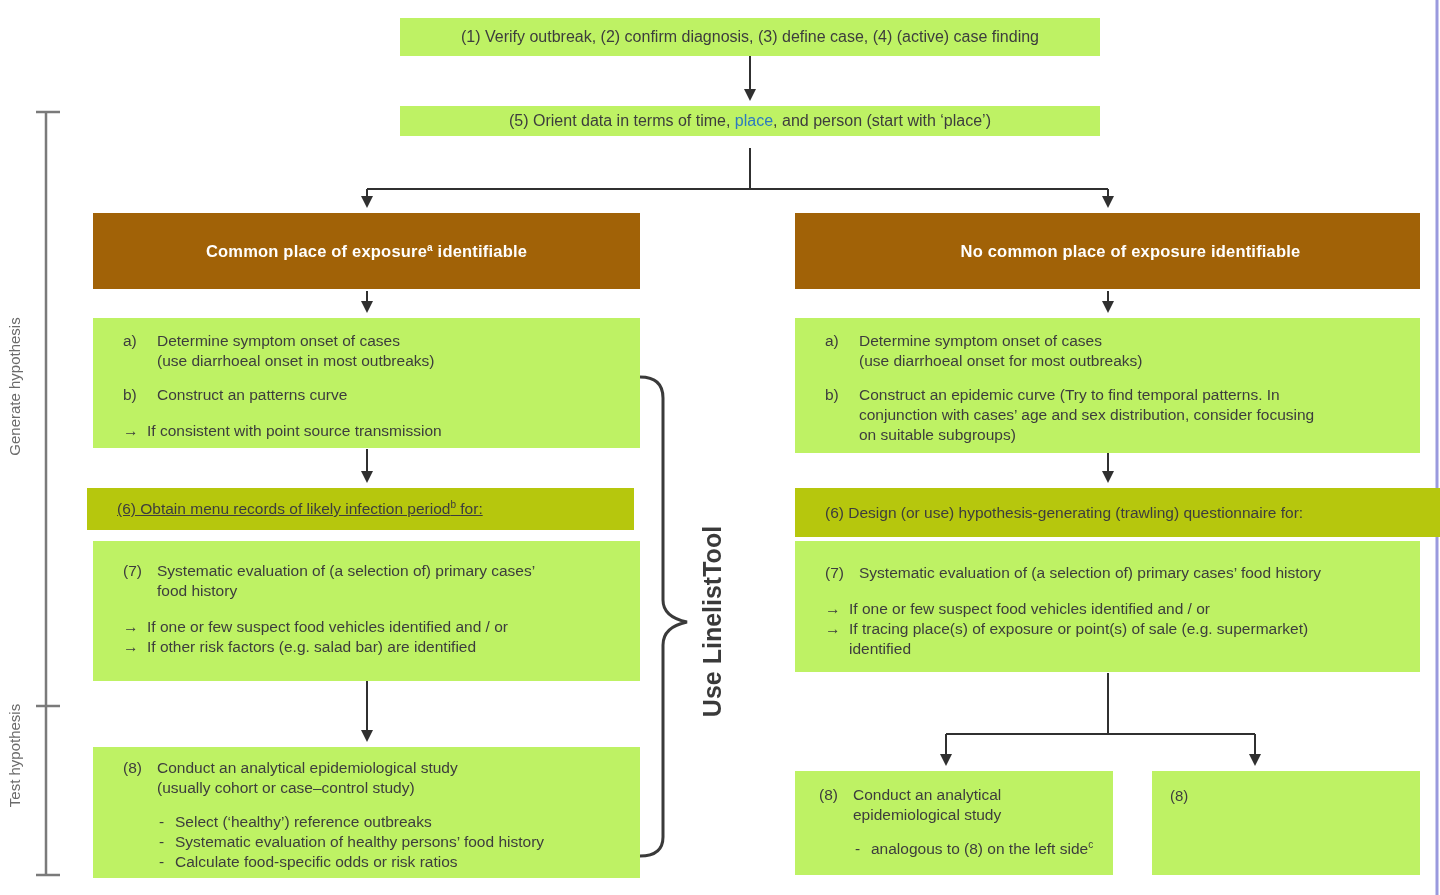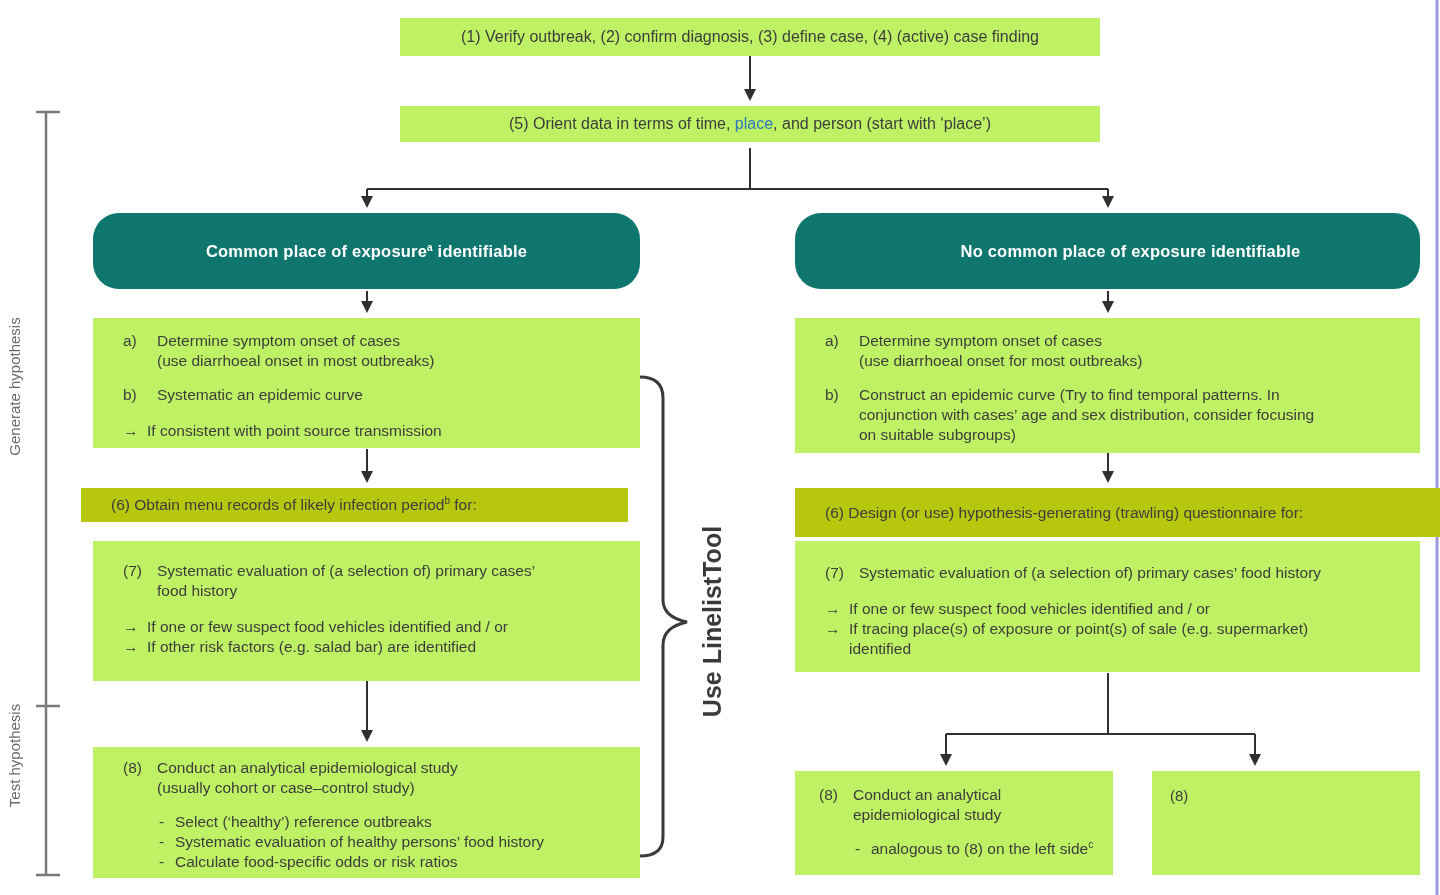--- a/index.html
+++ b/index.html
@@ -2,21 +2,21 @@
 <html><head>
 <meta charset="utf-8">
 <style>
   html,body{margin:0;padding:0;background:#ffffff;}
   .canvas{
     position:relative; width:1440px; height:895px; background:#ffffff;
     font-family:"Liberation Sans", sans-serif; color:#3d3d3d; overflow:hidden;
   }
   .box{position:absolute; background:#bef264; color:#3d3d3d; box-sizing:border-box;}
   .box.center{display:flex; align-items:center; justify-content:center; text-align:center; font-size:16px;}
-  .box.blue{background:#0f766e; color:#ffffff; font-weight:bold; display:flex; align-items:center; justify-content:center; text-align:center; font-size:16.5px; letter-spacing:.2px;border-radius:26px;}
+  .box.blue{background:#a16207; color:#ffffff; font-weight:bold; display:flex; align-items:center; justify-content:center; text-align:center; font-size:16.5px; letter-spacing:.2px;}
   .box.green{background:#b6c70d; display:flex; align-items:center; padding-left:30px; font-size:15.5px;}
   .pad{font-size:15.5px; line-height:20px; padding:13px 12px 0 30px;}
   .row{display:flex;}
   .m{flex:0 0 34px;}
   .m.w24{flex:0 0 24px;}
   .m.w16{flex:0 0 16px;}
   .t{flex:1; white-space:pre-line;}
   .sub{margin-left:36px;}
   sup{font-size:10px; line-height:0; vertical-align:super;} .sp14{height:14px;} .sp16{height:16px;}
   .vlabel{position:absolute; transform:rotate(-90deg); text-align:center; white-space:nowrap;}
@@ -59,21 +59,21 @@
       <line x1="36" y1="875" x2="60" y2="875"></line>
     </g>
     <path d="M640,377 Q663,377 663,398 L663,600 Q663,617 687,622 Q663,627 663,645 L663,837 Q663,856 640,856" stroke="#3a3a3a" stroke-width="3" fill="none" stroke-linecap="round"></path>
     <line x1="1437" y1="0" x2="1437" y2="895" stroke="#9a9ade" stroke-width="3"></line>
   </svg>
 
   <div class="box center" style="left:400px; top:18px; width:700px; height:38px;">
     <span>(1) Verify outbreak, (2) confirm diagnosis, (3) define case, (4) (active) case finding</span>
   </div>
 
-  <div class="box center" style="left:400px; top:106px; width:700px; height:36px;">
+  <div class="box center" style="left:400px; top:106px; width:700px; height:30px;">
     <span>
       <span>(5)  Orient data in terms of time, </span><span class="blue-word">place</span><span>, and person (start with ‘place’)</span>
     </span>
   </div>
 
   <div class="box blue" style="left:93px; top:213px; width:547px; height:76px;">
     <span>
       <span>Common place of exposure</span><sup>a</sup><span> identifiable</span>
     </span>
   </div>
@@ -84,21 +84,21 @@
 
   <div class="box pad" style="left:93px; top:318px; width:547px; height:130px;">
     <div class="row">
       <span class="m">a)</span>
       <span class="t">Determine symptom onset of cases
 (use diarrhoeal onset in most outbreaks)</span>
     </div>
     <div class="sp14"></div>
     <div class="row">
       <span class="m">b)</span>
-      <span class="t">Systematic an epidemic curve</span>
+      <span class="t">Construct an patterns curve</span>
     </div>
     <div class="sp16"></div>
     <div class="row">
       <span class="m w24">→</span>
       <span class="t">If consistent with point source transmission</span>
     </div>
   </div>
 
   <div class="box pad" style="left:795px; top:318px; width:625px; height:135px;">
     <div class="row">
@@ -108,21 +108,21 @@
     </div>
     <div class="sp14"></div>
     <div class="row">
       <span class="m">b)</span>
       <span class="t">Construct an epidemic curve (Try to find temporal patterns. In
 conjunction with cases’ age and sex distribution, consider focusing
 on suitable subgroups)</span>
     </div>
   </div>
 
-  <div class="box green" style="left:81px; top:488px; width:547px; height:34px;">
+  <div class="box green" style="left:87px; top:488px; width:547px; height:42px;text-decoration:underline;">
     <span>
       <span>(6) Obtain menu records of likely infection period</span><sup>b</sup><span> for:</span>
     </span>
   </div>
 
   <div class="box green" style="left:795px; top:488px; width:664px; height:49px;">
     <span>(6) Design (or use) hypothesis-generating (trawling) questionnaire for:</span>
   </div>
 
   <div class="box pad" style="left:93px; top:541px; width:547px; height:140px; padding-top:20px;">

